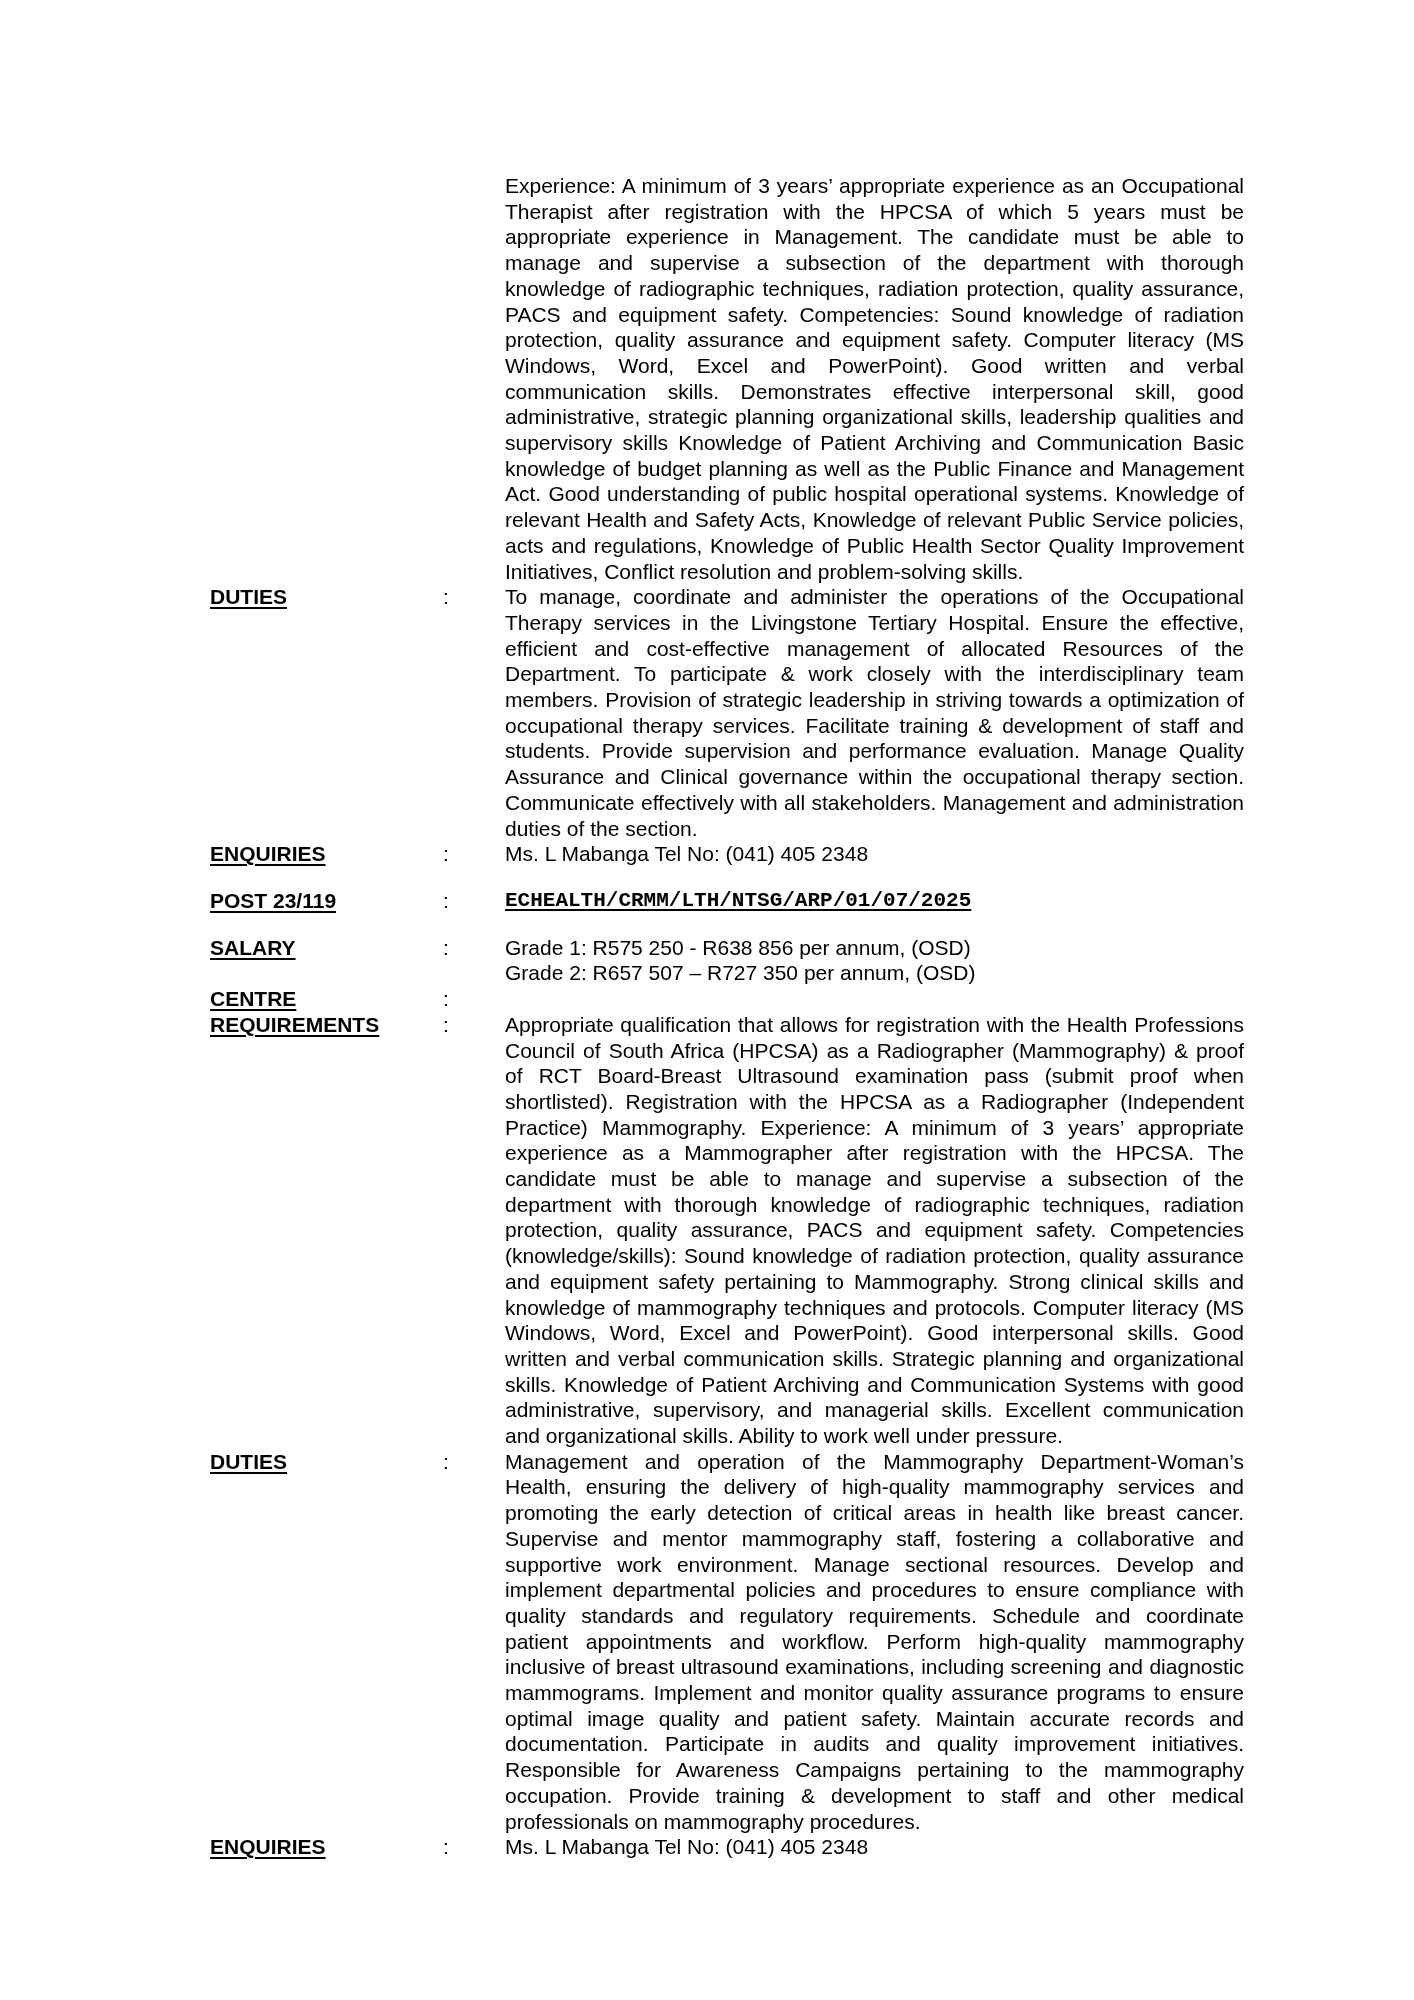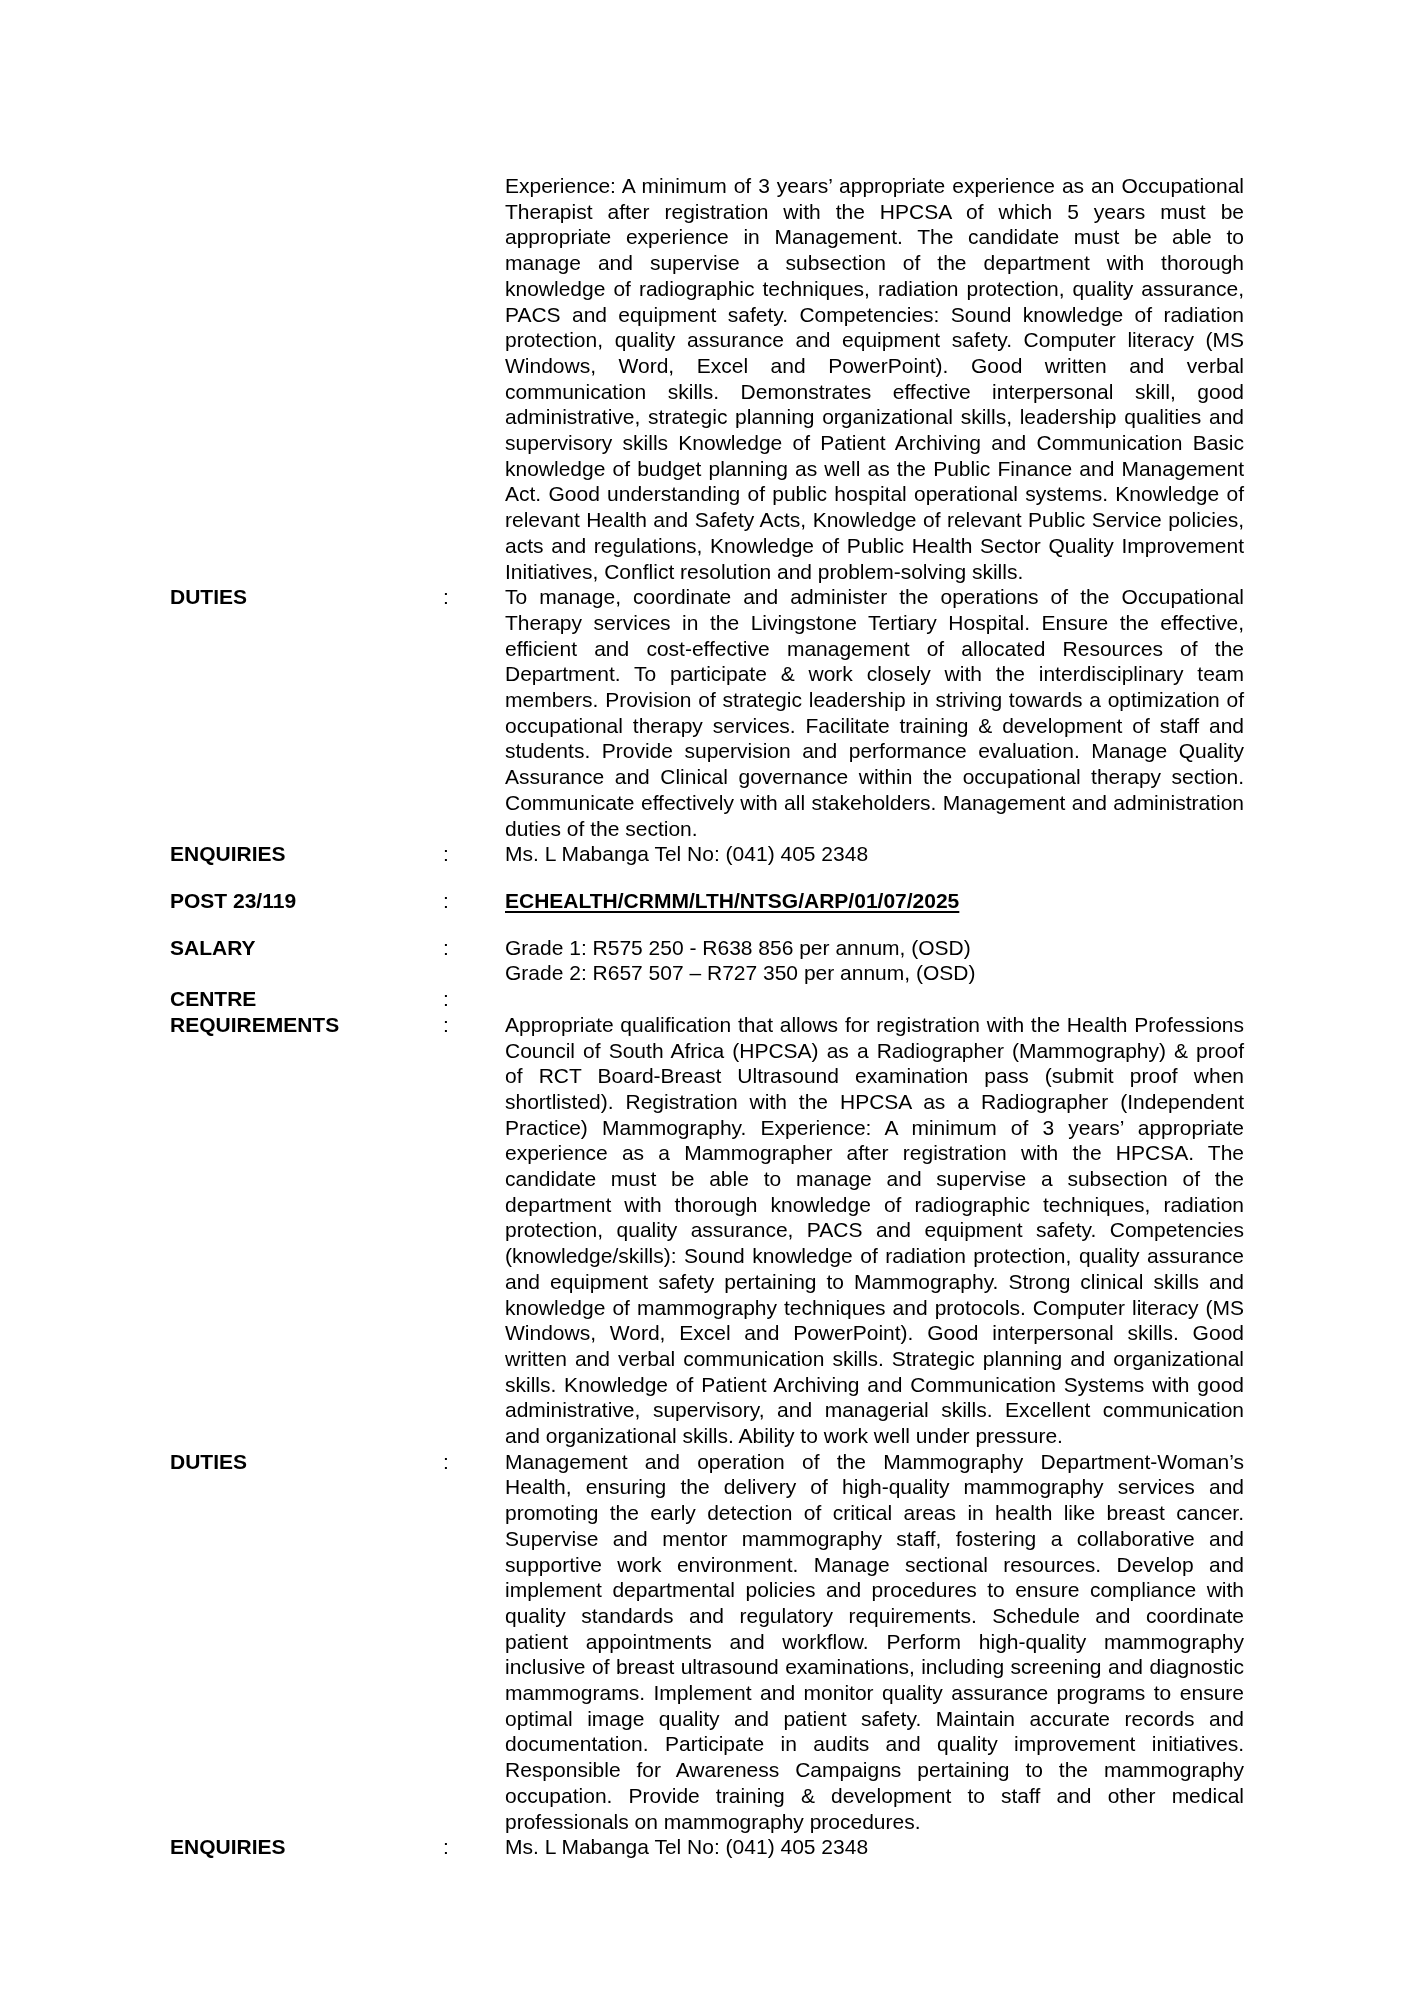--- a/index.html
+++ b/index.html
@@ -13,40 +13,43 @@
     font-family: "Liberation Sans", sans-serif;
     font-size: 21px;
     line-height: 25.7px;
     box-sizing: border-box;
     padding: 173px 170px 0 170px;
     overflow: hidden;
   }
   .row { display: flex; align-items: flex-start; }
   .label-col { flex: 0 0 273px; width: 273px; font-weight: bold; }
   .label-col .label {
+    text-decoration: underline;
     text-decoration-thickness: 2px;
     text-underline-offset: 3px;
+    margin-left: 40px;
   }
   .colon-col { flex: 0 0 62px; width: 62px; }
   .body-col { flex: 1 1 auto; min-width: 0; }
   .justify { text-align: justify; }
   .gap-top { margin-top: 21px; justify-content: flex-end; }
   .post-title-line1 {
     font-weight: bold;
     text-decoration: underline;
     text-decoration-thickness: 2px;
     text-underline-offset: 3px;
     text-align: justify;
     text-align-last: justify;
   }
   .post-title-line2 {
     font-weight: bold;
     text-decoration: underline;
     text-decoration-thickness: 2px;
     text-underline-offset: 3px;
+    font-family: Liberation Mono, monospace;
   }
   .page-number {
     position: absolute;
     top: 1876px;
     left: 0;
     width: 1414px;
     text-align: center;
   }
 </style>
 </head>

